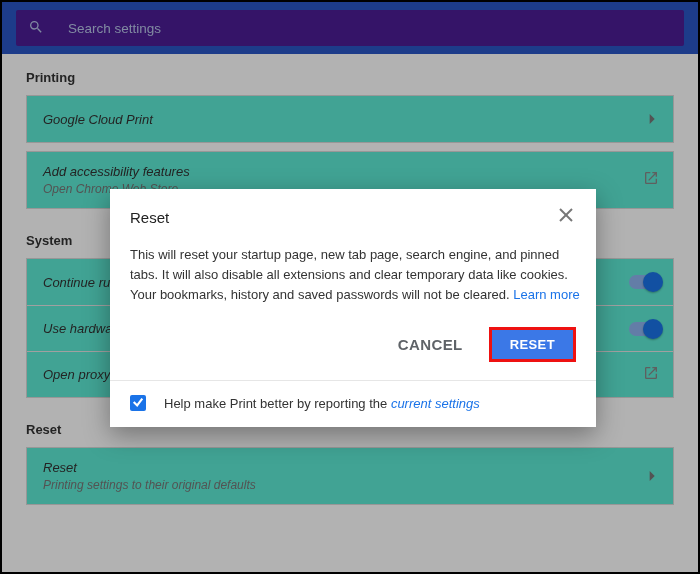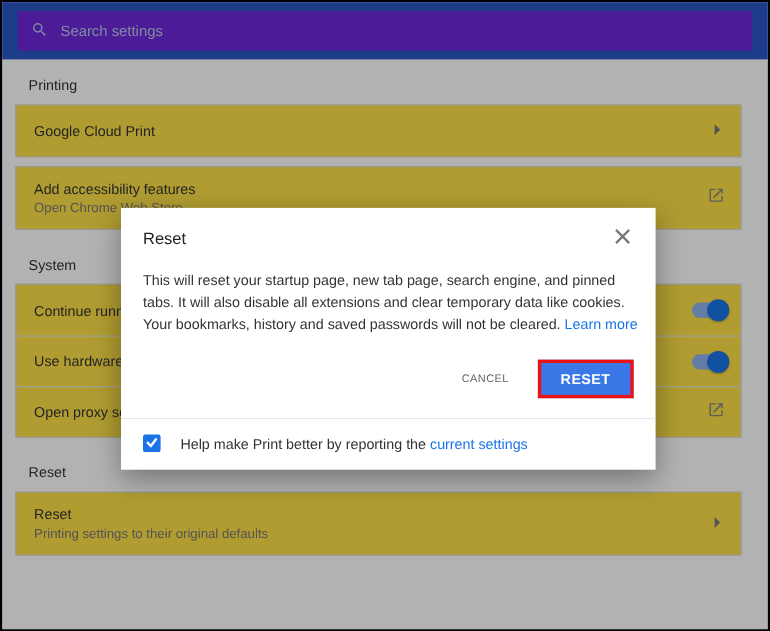--- a/index.html
+++ b/index.html
@@ -1,47 +1,47 @@
 <!DOCTYPE html>
 <html><head>
 <meta charset="utf-8">
 <style>
   * { box-sizing: border-box; margin: 0; padding: 0; font-family: Arial, "Segoe UI", sans-serif; }
   body { width: 700px; height: 574px; background: #fff; position: relative; overflow: hidden; border: 2px solid #000; }
   .overlay { position: absolute; inset: 0; background: rgba(0,0,0,0.30); z-index: 50; }
   .page { position: absolute; inset: 0; }
   .search-bar { height: 52px; background: #2a56c6; display: flex; align-items: center; padding: 0 14px; }
-  .search-inner { flex: 1; height: 36px; background: #6d28d9; border-radius: 2px; display: flex; align-items: center; padding: 0 12px; color: #b9c6e8; font-size: 13.5px; gap: 11px; }
+  .search-inner { flex: 1; height: 36px; background: #4c1d95; border-radius: 2px; display: flex; align-items: center; padding: 0 12px; color: #b9c6e8; font-size: 13.5px; gap: 24px; }
   .search-inner svg { width: 16px; height: 16px; fill: #b9c6e8; }
-  .section-header { font-size: 13px; color: #333; padding: 16px 24px 10px 24px; font-weight: 400; }
-  .card { margin: 0 24px 8px 12px; border: 1px solid #d9d9d9; background: #fde047; }
+  .section-header { font-size: 13px; color: #333; padding: 16px 24px 10px 24px; font-weight: 700; }
+  .card { margin: 0 24px 8px 24px; border: 1px solid #d9d9d9; background: #5eead4; font-style: italic; }
   .row { min-height: 46px; display: flex; align-items: center; padding: 12px 16px; border-top: 1px solid #e6e6e6; position: relative; }
   .row:first-child { border-top: none; }
   .row-label { font-size: 13px; color: #333; }
   .row-sub { font-size: 12px; color: #777; margin-top: 3px; }
   .row-texts { display: flex; flex-direction: column; }
   .chevron { position: absolute; right: 16px; top: 50%; transform: translateY(-50%); color: #777; }
   .chevron svg { width: 8px; height: 10px; fill: #777; }
   .ext-icon { position: absolute; right: 14px; top: 50%; transform: translateY(-50%); }
   .ext-icon svg { width: 16px; height: 16px; fill: #888; }
   .toggle { position: absolute; right: 14px; top: 50%; transform: translateY(-50%); width: 30px; height: 14px; background: #8fb4ef; border-radius: 7px; }
   .toggle::after { content: ''; position: absolute; right: -4px; top: -3px; width: 20px; height: 20px; background: #1a73e8; border-radius: 50%; box-shadow: 0 1px 2px rgba(0,0,0,.3); }
 
   .dialog { position: absolute; z-index: 100; left: 108px; top: 187px; width: 486px; background: #fff; box-shadow: 0 8px 24px rgba(0,0,0,0.35); }
   .dialog-head { display: flex; align-items: center; padding: 18px 20px 8px 20px; }
   .dialog-title { font-size: 15px; color: #222; flex: 1; }
   .close-btn { width: 20px; height: 20px; display: flex; align-items: center; justify-content: center; cursor: pointer; }
   .close-btn svg { width: 14px; height: 14px; stroke: #777; stroke-width: 2; }
   .dialog-body { padding: 10px 16px 6px 20px; font-size: 13px; color: #333; line-height: 1.55; }
   .dialog-body a { color: #1a73e8; text-decoration: none; }
   .dialog-actions { display: flex; justify-content: flex-end; gap: 10px; padding: 16px 20px 18px 20px; }
-  .btn-text { font-size: 10px; font-weight: 400; color: #5f6368; letter-spacing: 0.4px; background: none; border: none; padding: 8px 16px; cursor: pointer; }
+  .btn-text { font-size: 15px; font-weight: 700; color: #5f6368; letter-spacing: 0.4px; background: none; border: none; padding: 8px 16px; cursor: pointer; }
   .btn-primary { font-size: 13px; font-weight: 600; color: #fff; background: #3b78e7; border: 3px solid #e11; padding: 7px 18px; cursor: pointer; letter-spacing: 0.4px; }
   .dialog-footer { border-top: 1px solid #e6e6e6; padding: 14px 20px 16px 20px; display: flex; align-items: center; gap: 18px; font-size: 13px; color: #333; }
-  .dialog-footer a { color: #1a73e8; text-decoration: none; }
+  .dialog-footer a { color: #1a73e8; text-decoration: none; font-style: italic; }
   .cb { width: 16px; height: 16px; background: #1a73e8; display: inline-flex; align-items: center; justify-content: center; border-radius: 2px; }
   .cb svg { width: 12px; height: 12px; stroke: #fff; stroke-width: 2.5; fill: none; }
 </style>
 </head>
 <body>
 
 <div class="page">
   <div class="search-bar">
     <div class="search-inner">
       <span>

